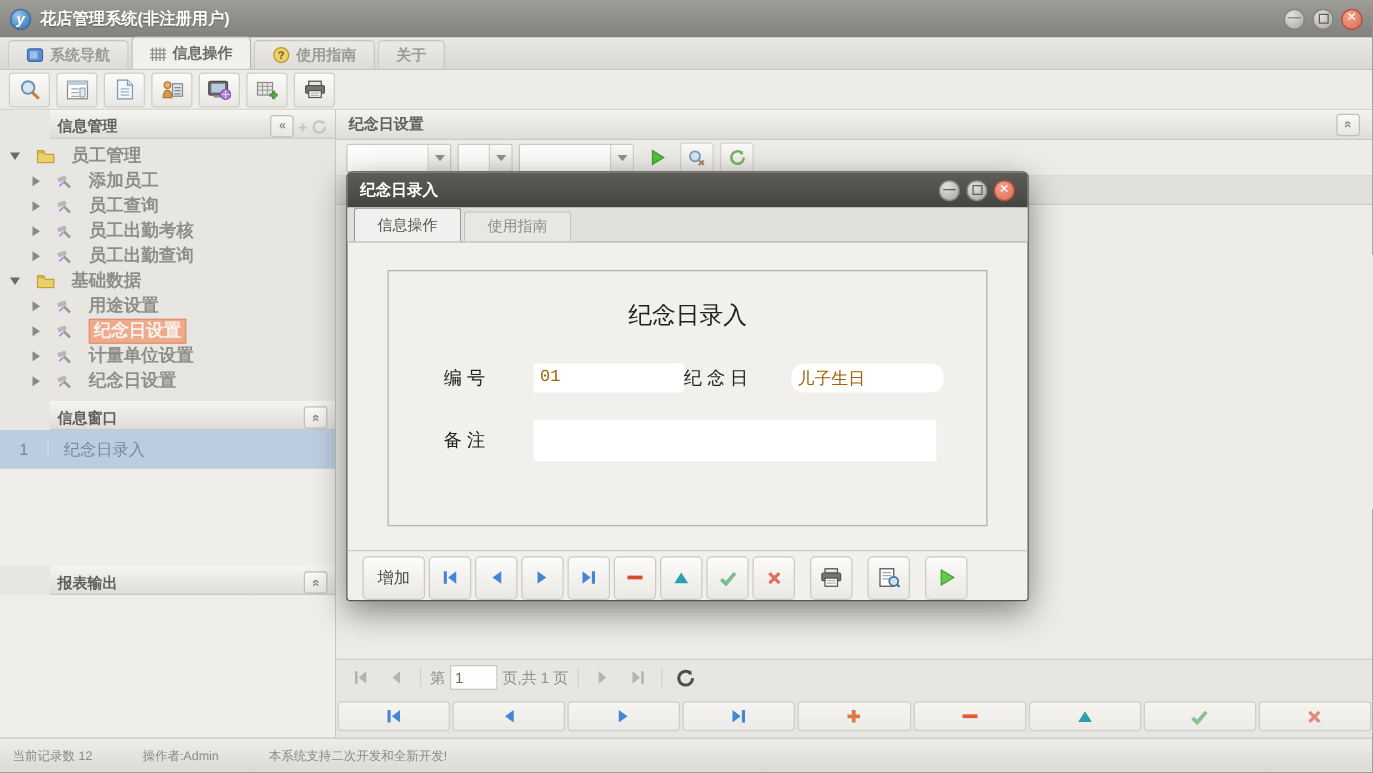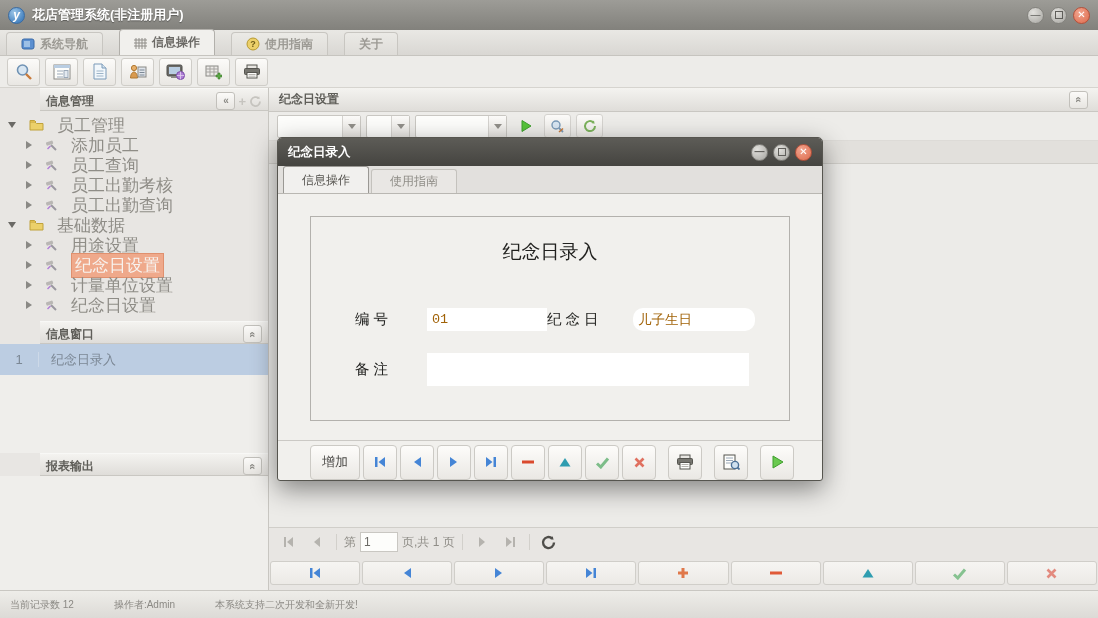--- a/index.html
+++ b/index.html
@@ -14,41 +14,41 @@
   .titletext{color:#fff;font-weight:bold;font-size:13px;text-shadow:0 1px 1px rgba(0,0,0,.35);}
   .winctl{margin-left:auto;display:flex;gap:6px;}
   .wbtn{width:17px;height:17px;border-radius:50%;background:radial-gradient(circle at 35% 30%,#e2e1dd,#a5a49f);
     border:1px solid #83827d;box-sizing:border-box;display:flex;align-items:center;justify-content:center;
     color:#5f5e5a;font-size:10px;line-height:1;cursor:default;}
   .wbtn.close{background:radial-gradient(circle at 35% 30%,#f2a48e,#dd6b4d);border-color:#b4503a;color:#fff;}
   .wbtn .sq{width:6px;height:6px;border:1.5px solid #5f5e5a;}
   
   .tabbar{position:absolute;left:0;top:30px;width:100%;height:26px;background:linear-gradient(#e9e8e4,#d9d7d3);
     border-bottom:1px solid #c6c4bf;display:flex;align-items:flex-end;padding-left:6px;box-sizing:border-box;}
-  .tab{height:22px;display:flex;align-items:center;gap:5px;padding:0 14px;margin-right:16px;
+  .tab{height:22px;display:flex;align-items:center;gap:5px;padding:0 14px;margin-right:2px;
     border:1px solid #c8c6c1;border-bottom:none;border-radius:4px 4px 0 0;background:linear-gradient(#ece bae7,#dedcd8);
     background:linear-gradient(#ebeae6,#dedcd8);color:#9c9a94;font-weight:bold;}
   .tab.active{background:#f1f0ed;height:25px;color:#6b6965;border-color:#b2b0ab;position:relative;z-index:2;}
   
   .toolbar{position:absolute;left:0;top:56px;width:100%;height:32px;background:#edece9;border-bottom:1px solid #d6d4cf;
     display:flex;align-items:center;gap:5px;padding-left:7px;box-sizing:border-box;}
   .tbtn{width:31px;height:26px;border:1px solid #cfcdc8;border-radius:3px;background:linear-gradient(#fcfbf9,#e9e7e3);
     display:flex;align-items:center;justify-content:center;}
   
   .sidebar{position:absolute;left:0;top:88px;width:268px;bottom:28px;background:#e8e6e3;border-right:1px solid #c8c6c1;
     display:flex;flex-direction:column;}
   .panel-h{height:23px;flex:0 0 23px;background:linear-gradient(#f4f3f0,#dfddd9);border-bottom:1px solid #c9c7c2;border-top:1px solid #f8f8f6;
     display:flex;align-items:flex-end;padding:0 6px;box-sizing:border-box;font-weight:bold;color:#5f5e59;margin-left:40px;}
   .hbtns{margin-left:auto;display:flex;align-items:center;gap:3px;}
   .sqbtn{width:17px;height:16px;border:1px solid #c2c0bb;border-radius:3px;background:linear-gradient(#fbfaf8,#e7e5e1);
     display:flex;align-items:center;justify-content:center;color:#8a8984;font-size:10px;line-height:1;}
   .ghost{color:#c6c4bf;font-size:13px;font-weight:bold;}
   .chevup{display:inline-block;transform:rotate(90deg);font-size:11px;}
   .tree{flex:0 0 206px;padding-top:4px;overflow:hidden;}
-  .trow{height:20px;display:flex;align-items:center;gap:13px;padding-left:8px;color:#8f8d87;font-size:17px;}
+  .trow{height:20px;display:flex;align-items:center;gap:13px;padding-left:8px;color:#8f8d87;font-size:14px;font-weight:bold;}
   .trow.child{padding-left:26px;}
   .tlabel.sel{background:#efa98b;border:1px solid #e0906e;color:#f7f3ef;padding:0 3px;}
   .arr-d{width:0;height:0;border-left:4px solid transparent;border-right:4px solid transparent;border-top:6px solid #6b6a66;}
   .arr-r{width:0;height:0;border-top:4px solid transparent;border-bottom:4px solid transparent;border-left:6px solid #8a8985;}
   .iw-body{flex:0 0 109px;background:#efeeeb;}
   .iw-row{height:31px;background:#bccde2;display:flex;align-items:center;color:#7b8794;font-size:13px;}
   .iw-idx{width:38px;text-align:center;border-right:1px solid #cdd9e8;}
   .iw-label{padding-left:12px;}
   .report-body{flex:1;background:#efeeeb;}
   
@@ -81,28 +81,28 @@
   .dlg-title{height:28px;background:linear-gradient(#5d5c57,#454440);border-radius:4px 4px 0 0;display:flex;align-items:center;
     padding:0 10px;color:#fff;font-weight:bold;font-size:12.5px;}
   .dlg-title .winctl{gap:5px;}
   .dlg-tabs{height:27px;background:#e2e0dd;border-bottom:1px solid #b9b7b2;display:flex;align-items:flex-end;padding-left:5px;}
   .dtab{height:23px;padding:0 18px;display:flex;align-items:center;border:1px solid #c4c2bd;border-bottom:none;
     border-radius:3px 3px 0 0;background:#e9e7e4;color:#8f8d87;margin-right:2px;}
   .dtab.active{background:#f1f0ee;height:26px;border-color:#9a9894;color:#55534f;position:relative;z-index:2;}
   .dlg-body{height:246px;position:relative;}
   .formbox{position:absolute;left:32px;right:32px;top:22px;height:203px;border:1px solid #b3b1ad;}
   .form-title{text-align:center;margin-top:22px;font-size:19px;color:#21211f;}
-  .frow{display:flex;align-items:center;margin-top:43px;padding-left:44px;}
+  .frow{display:flex;align-items:center;margin-top:26px;padding-left:44px;}
   .flabel{width:72px;font-size:14.5px;color:#21211f;flex:0 0 72px;}
   .flabel2{width:86px;flex:0 0 86px;text-align:left;font-size:14.5px;color:#21211f;}
   .finput{height:23px;border:none;background:#fff;font-size:13.5px;color:#a16207;padding:0 5px;box-sizing:border-box;}
   .f-code{width:120px;font-family:"Liberation Mono","DejaVu Sans Mono",monospace;}
   .f-name{width:122px;border-radius:10px;}
   .f-memo{width:322px;height:33px;}
-  .dlg-btns{height:42px;border-top:1px solid #cbc9c5;display:flex;align-items:center;gap:3px;padding-left:32px;}
+  .dlg-btns{height:42px;border-top:1px solid #cbc9c5;display:flex;align-items:center;gap:3px;padding-left:12px;}
   .dbtn{width:32px;height:33px;border:1px solid #cccac5;border-radius:4px;background:linear-gradient(#fdfcfa,#eae8e4);
     display:flex;align-items:center;justify-content:center;color:#4a4946;font-size:13px;}
   .dbtn.wide{width:48px;}
   .gap{width:6px;}
   svg{display:block;}
 </style>
 </head>
 <body>
 
 <div id="app">

